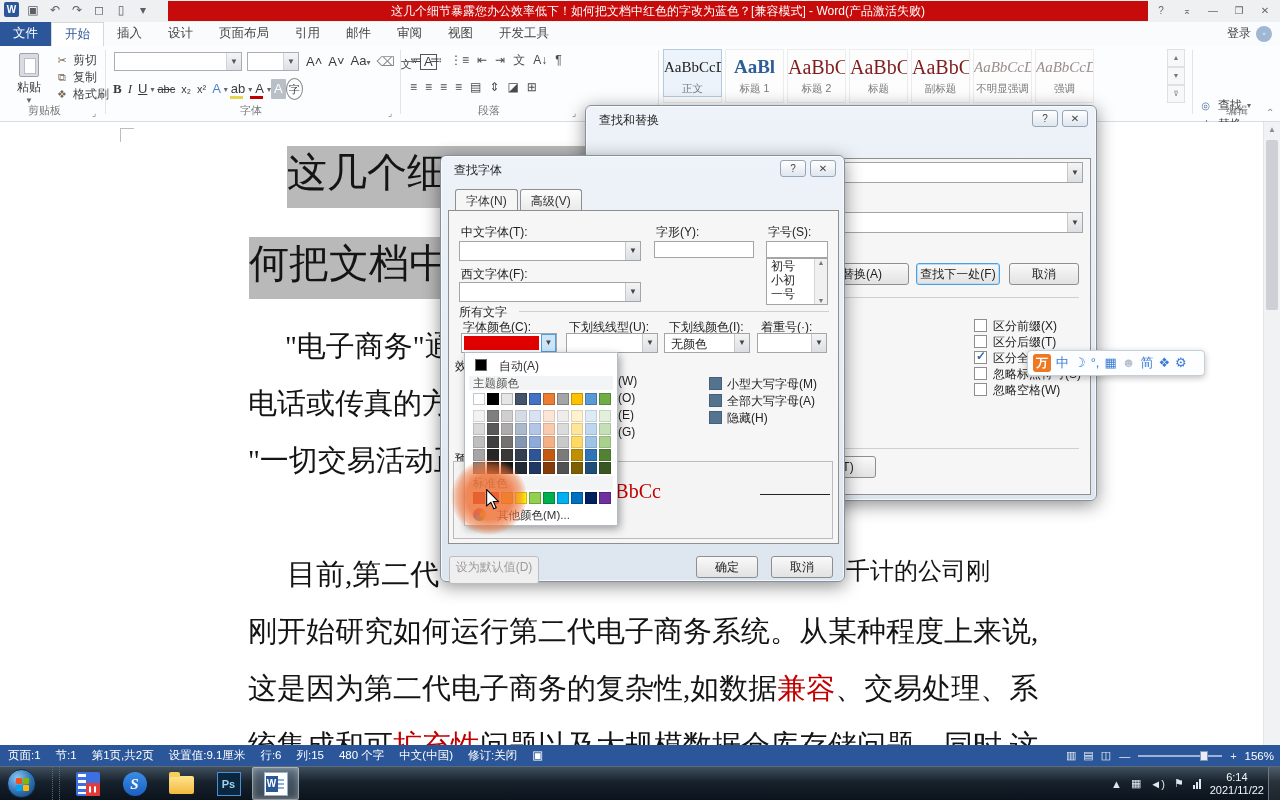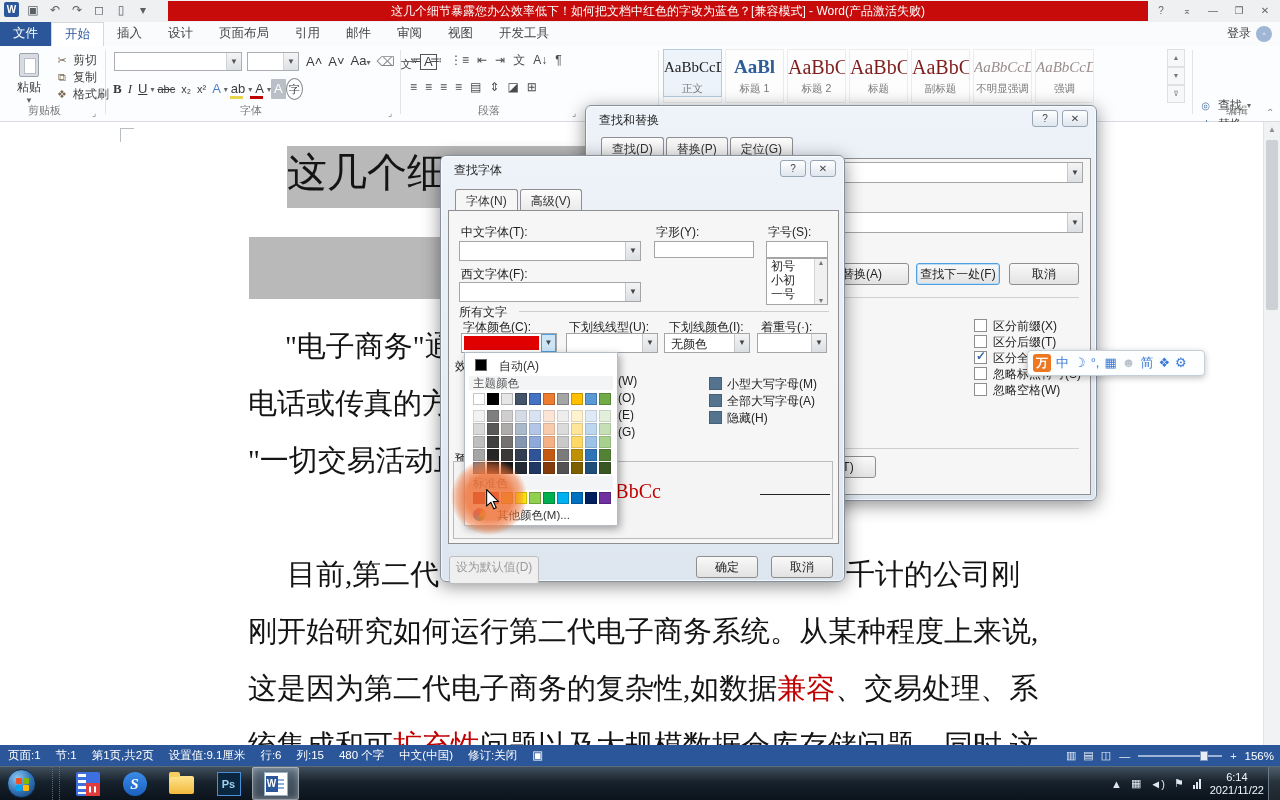--- a/index.html
+++ b/index.html
@@ -328,46 +328,42 @@
   <div id="styScroll">
     <div class="scb">▲</div>
     <div class="scb">▼</div>
     <div class="scb">⊽</div>
   </div>
 
   <div id="doc" class="abs">
       <div class="sel" style="left: 287px; top: 24px; width: 722px; height: 62px;"></div>
       <div class="sel" style="left: 249px; top: 115px; width: 562px; height: 62px;"></div>
       <div class="docline" style="left: 287px; top: 28px; font-size: 40px;"><span>这几个细</span></div>
+      <div class="docline" style="left: 249px; top: 119px; font-size: 40px;"><span>何把文档中</span></div>
       <div class="docline" style="left: 285px; top: 208px; font-size: 29px;"><span>"电子商务"通</span></div>
       <div class="docline" style="left: 248px; top: 265px; font-size: 29px;"><span>电话或传真的方</span></div>
       <div class="docline" style="left: 248px; top: 322px; font-size: 29px;"><span>"一切交易活动正</span></div>
       <div class="docline" style="left: 287px; top: 436px; font-size: 29px;"><span>目前,第二代</span></div>
-      <div class="docline" style="left: 846px; top: 436px; font-size: 29px;"><span>千计的公司刚</span></div>
+      <div class="docline" style="left: 846px; top: 436px; font-size: 24px;"><span>千计的公司刚</span></div>
       <div class="docline" style="left: 248px; top: 493px; font-size: 29px;"><span>刚开始研究如何运行第二代电子商务系统。从某种程度上来说,</span></div>
       <div class="docline" style="left: 248px; top: 550px; font-size: 29px;"><span>这是因为第二代电子商务的复杂性,如数据</span><span class="red">兼容</span><span>、交易处理、系</span></div>
       <div class="docline" style="left: 248px; top: 607px; font-size: 29px;"><span>统集成和可</span><span class="red">扩充性</span><span>问题以及大规模数据仓库存储问题。同时,这</span></div>
     </div>
   <div class="cropmark"></div>
   <div id="vscroll">
     <div class="sarrow">▲</div>
     <div id="vthumb"></div>
   </div>
 
   <div class="dlg z10" id="frDialog" style="left:585px;top:105px;width:512px;height:396px">
     <div class="dlgtitle">查找和替换</div>
     <div class="dlgctrl" style="right:8px">
       <div class="dwbtn">?</div>
       <div class="dwbtn">✕</div>
     </div>
-    <div class="dlgtabs" style="left:15px;top:31px" id="frTabs">
-        <div class="dtab">查找(D)</div>
-        <div class="dtab active">替换(P)</div>
-        <div class="dtab">定位(G)</div>
-      </div>
     <div class="dpage" style="left:7px;top:52px;width:498px;height:337px"></div>
     <div class="cmb" style="left:63px;top:56px;width:434px;height:21px">
         <span class="dda" style="line-height:19px">▼</span>
       </div>
     <div class="cmb" style="left:63px;top:106px;width:434px;height:21px">
         <span class="dda" style="line-height:19px">▼</span>
       </div>
     <div class="btn" style="left:205px;top:157px;width:118px;height:22px;line-height:20px">全部替换(A)</div>
     <div class="btn focusd" style="left:330px;top:157px;width:84px;height:22px;line-height:20px">查找下一处(F)</div>
     <div class="btn" style="left:423px;top:157px;width:70px;height:22px;line-height:20px">取消</div>

